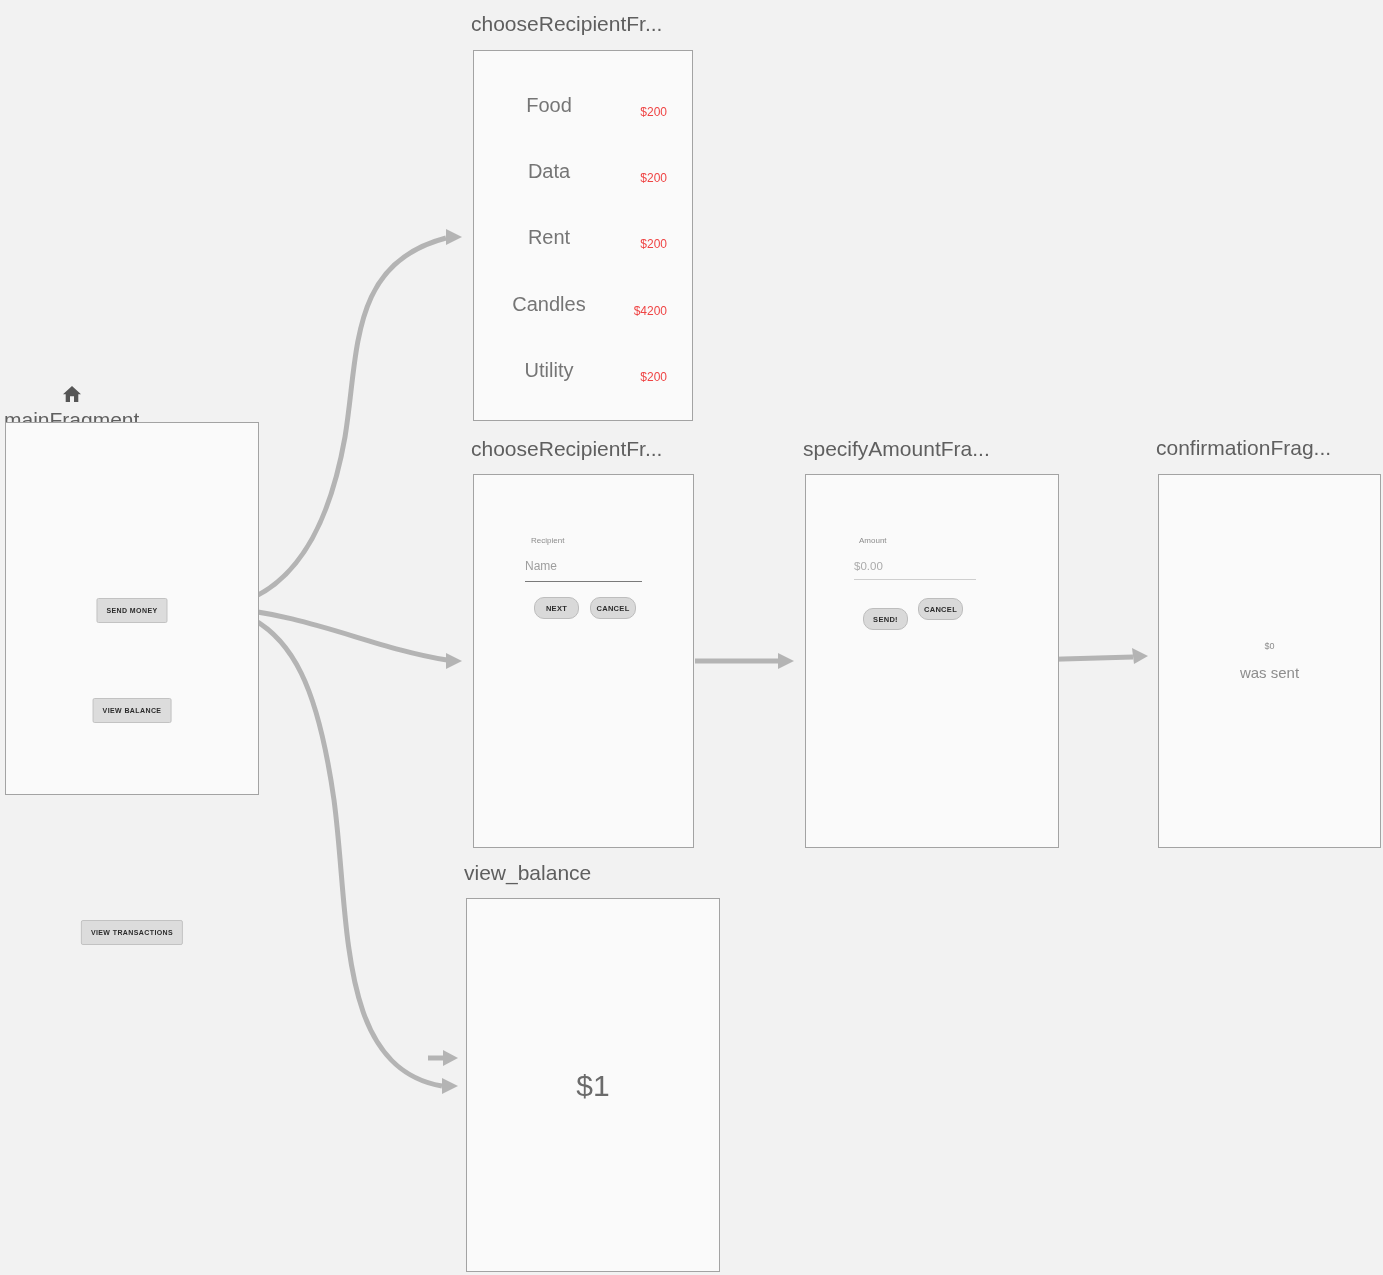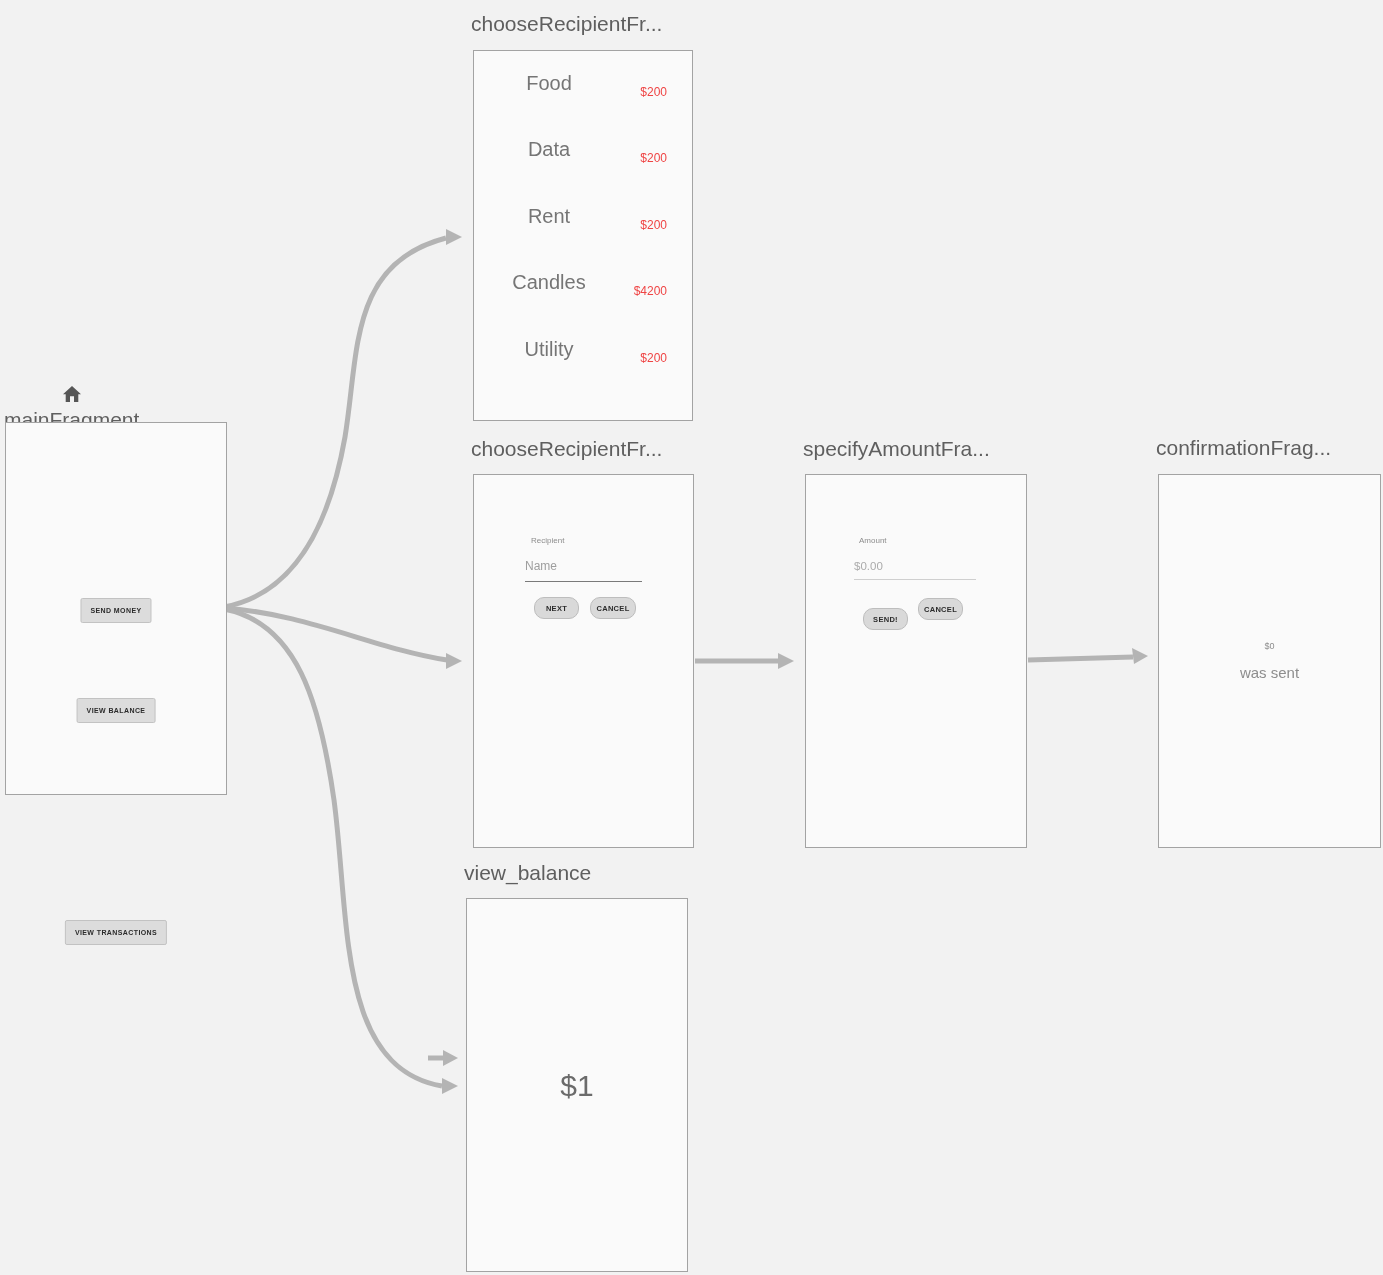--- a/index.html
+++ b/index.html
@@ -11,35 +11,35 @@
   }
   #edges { position:absolute; left:0; top:0; }
 
   .frag-header {
     position:absolute; display:flex; align-items:center; gap:4px;
     font-size:21px; color:#5f5f5f; white-space:nowrap;
   }
   .home-ic { width:20px; height:20px; display:inline-block; }
 
   .frag-card {
-    position:absolute; width:222px; height:374px;
+    position:absolute; width:254px; height:374px;
     background:#fafafa; border:1.5px solid #a3a3a3;
   }
 
   
   .m-btn {
     position:absolute; left:50%; transform:translateX(-50%);
     background:#dcdcdc; border:1px solid #c2c2c2; border-radius:2px;
     font-size:7px; font-weight:bold; letter-spacing:.4px; color:#2b2b2b;
     padding:8px 9px; white-space:nowrap; text-align:center;
   }
 
   
   .t-rows { position:absolute; left:0; top:21px; right:0; }
-  .t-row { display:flex; height:66.4px; }
+  .t-row { display:flex; height:66.4px; align-items:center; }
   .t-label { width:150px; text-align:center; font-size:20px; color:#757575; }
   .t-amount { flex:1; text-align:right; padding-right:25px; font-size:12px; color:#ef4444;margin-top:13px; }
 
   
   .fld-label { position:absolute; font-size:8px; color:#8d8d8d; }
   .fld-input { position:absolute; font-size:12px; color:#9e9e9e; }
   .fld-input.amount { font-size:11.5px; color:#ababab; }
   .fld-line { position:absolute; height:1px; }
   .p-btn {
     position:absolute; height:22px; background:#d9d9d9; border:1px solid #bdbdbd;

